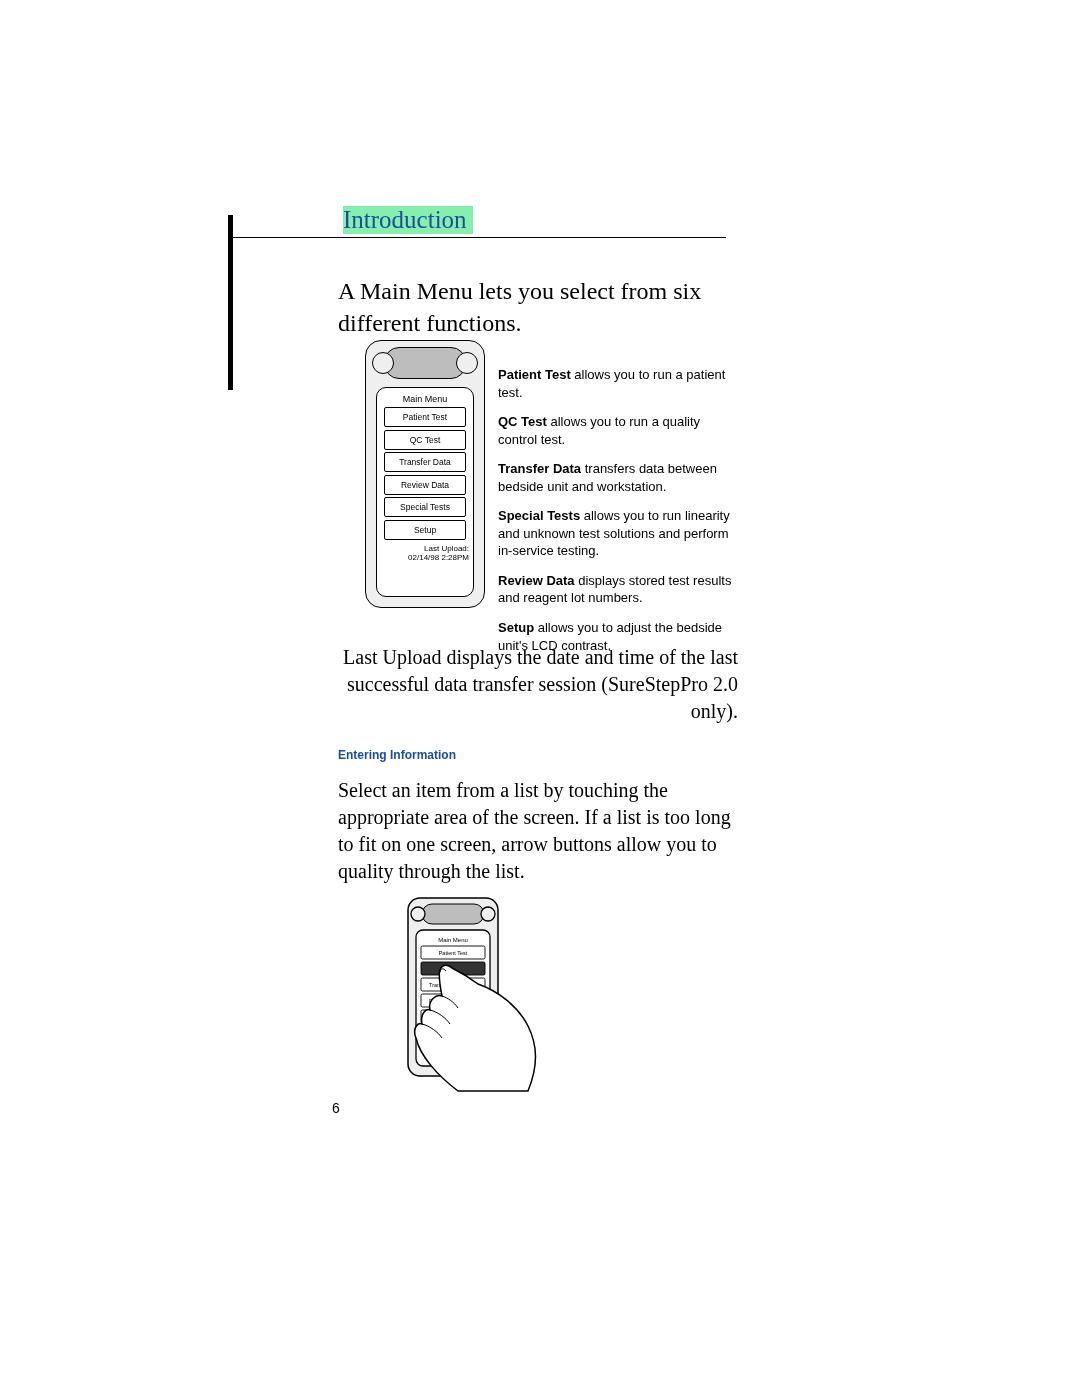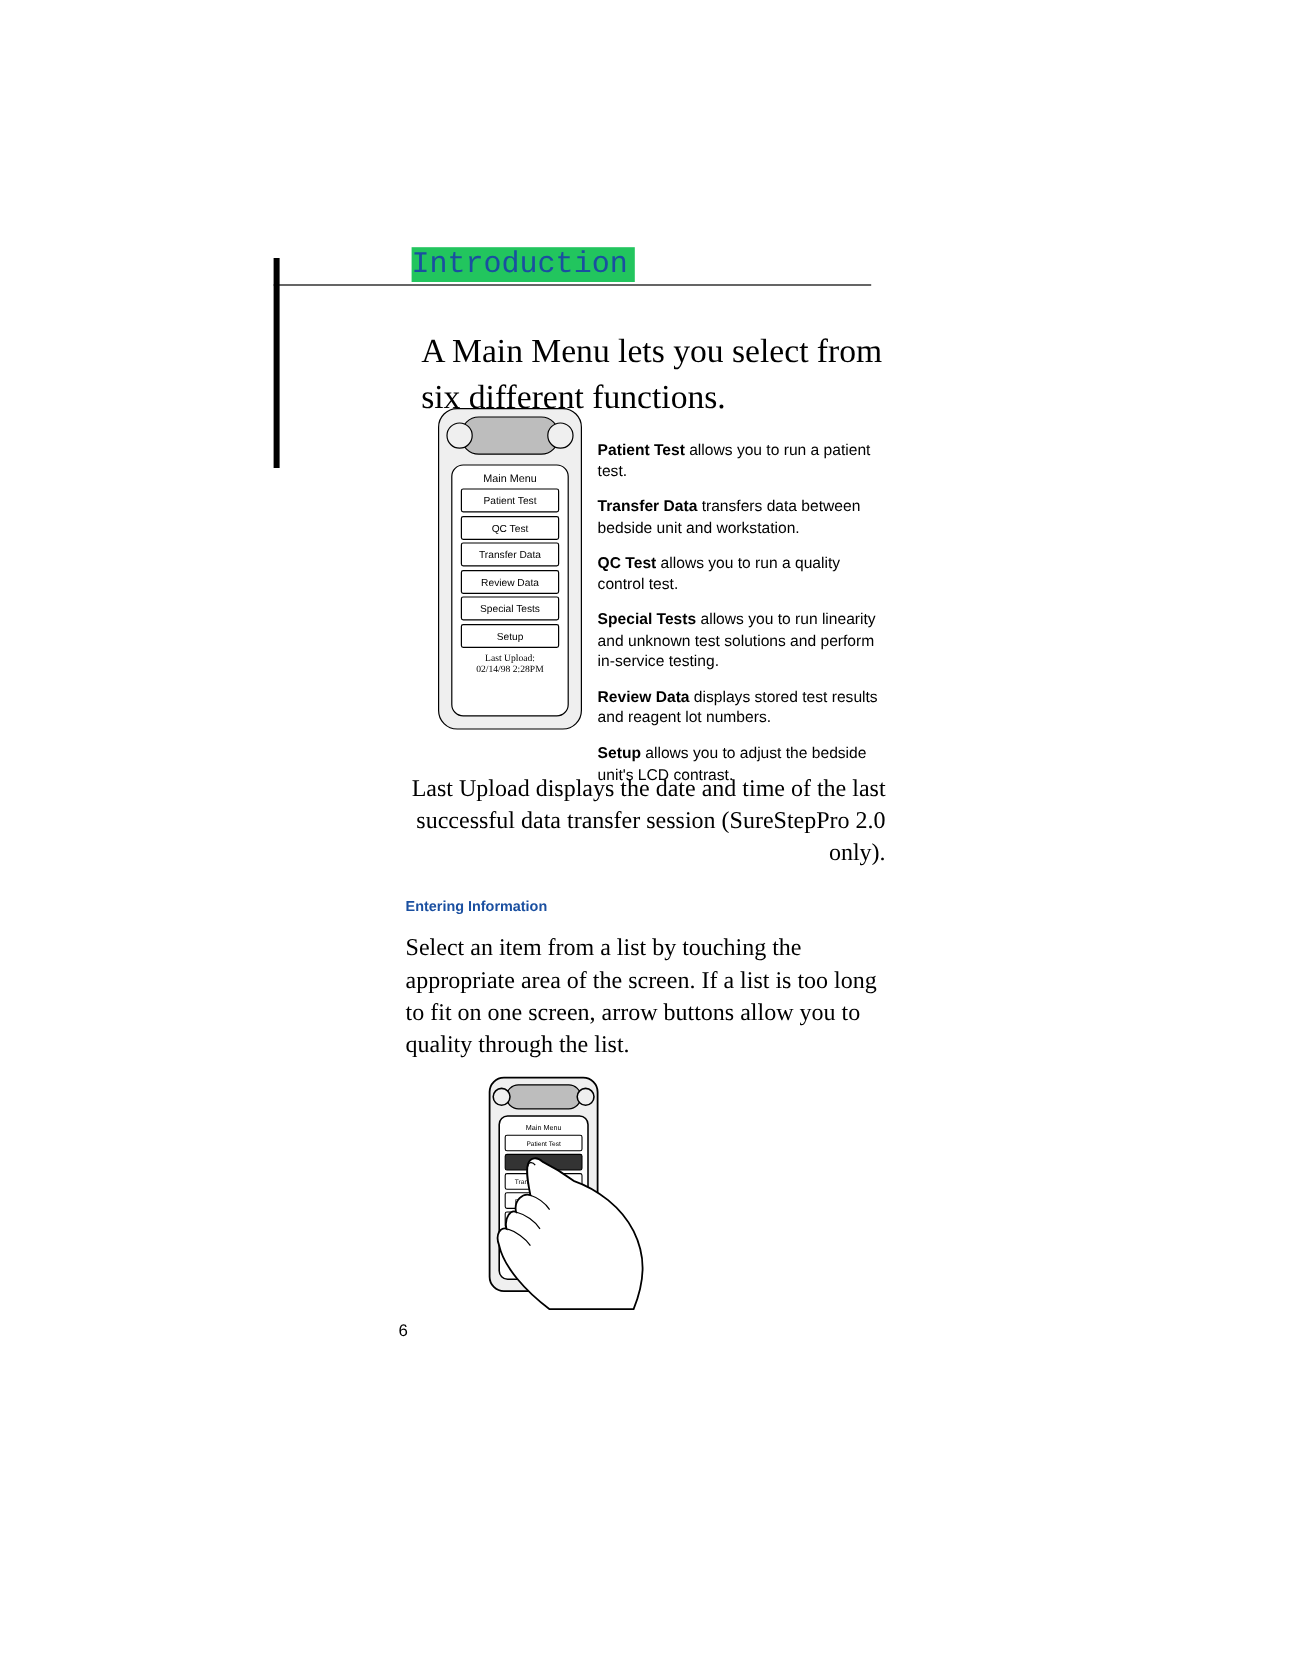--- a/index.html
+++ b/index.html
@@ -30,30 +30,30 @@
     height: 1px;
     width: 498px;
     background: #000;
   }
   .section-title {
     position: absolute;
     left: 343px;
     top: 206px;
     font-size: 25px;
     color: #1a4fa0;
-    font-family: Liberation Mono, monospace;
-    background: #22c55e;
+    font-family: Liberation Serif, serif;
+    background: #86efac;
     padding-right: 6px;
   }
   .intro-text {
     position: absolute;
-    left: 351px;
+    left: 338px;
     top: 275px;
     width: 400px;
-    font-size: 28px;
+    font-size: 24px;
     line-height: 1.35;
   }
   .device-container {
     position: absolute;
     left: 365px;
     top: 340px;
     width: 120px;
     height: 268px;
   }
   .device-body {
@@ -111,22 +111,22 @@
     border: 1px solid #000;
     border-radius: 2px;
     font-family: Arial, Helvetica, sans-serif;
     font-size: 8.5px;
     text-align: center;
     padding: 4px 0;
     margin: 2.5px 3px;
     background: #fff;
   }
   .lcd-footer {
-    text-align: center;
-    font-family: Liberation Serif, serif;
+    text-align: right;
+    font-family: Liberation Sans, sans-serif;
     font-size: 8px;
     line-height: 1.2;
     margin-top: 4px;
   }
   .descriptions {
     position: absolute;
     left: 498px;
     top: 366px;
     width: 240px;
     font-family: Arial, Helvetica, sans-serif;
@@ -210,24 +210,24 @@
         </div>
       </div>
     </div>
   </div>
 
   <div class="descriptions">
     <div class="item">
       <span class="bold">Patient Test</span><span> allows you to run a patient test.</span>
     </div>
     <div class="item">
+      <span class="bold">QC Test</span><span> allows you to run a quality control test.</span>
+    </div>
+    <div class="item">
       <span class="bold">Transfer Data</span><span> transfers data between bedside unit and workstation.</span>
-    </div>
-    <div class="item">
-      <span class="bold">QC Test</span><span> allows you to run a quality control test.</span>
     </div>
     <div class="item">
       <span class="bold">Special Tests</span><span> allows you to run linearity and unknown test solutions and perform in-service testing.</span>
     </div>
     <div class="item">
       <span class="bold">Review Data</span><span> displays stored test results and reagent lot numbers.</span>
     </div>
     <div class="item">
       <span class="bold">Setup</span><span> allows you to adjust the bedside unit's LCD contrast.</span>
     </div>

